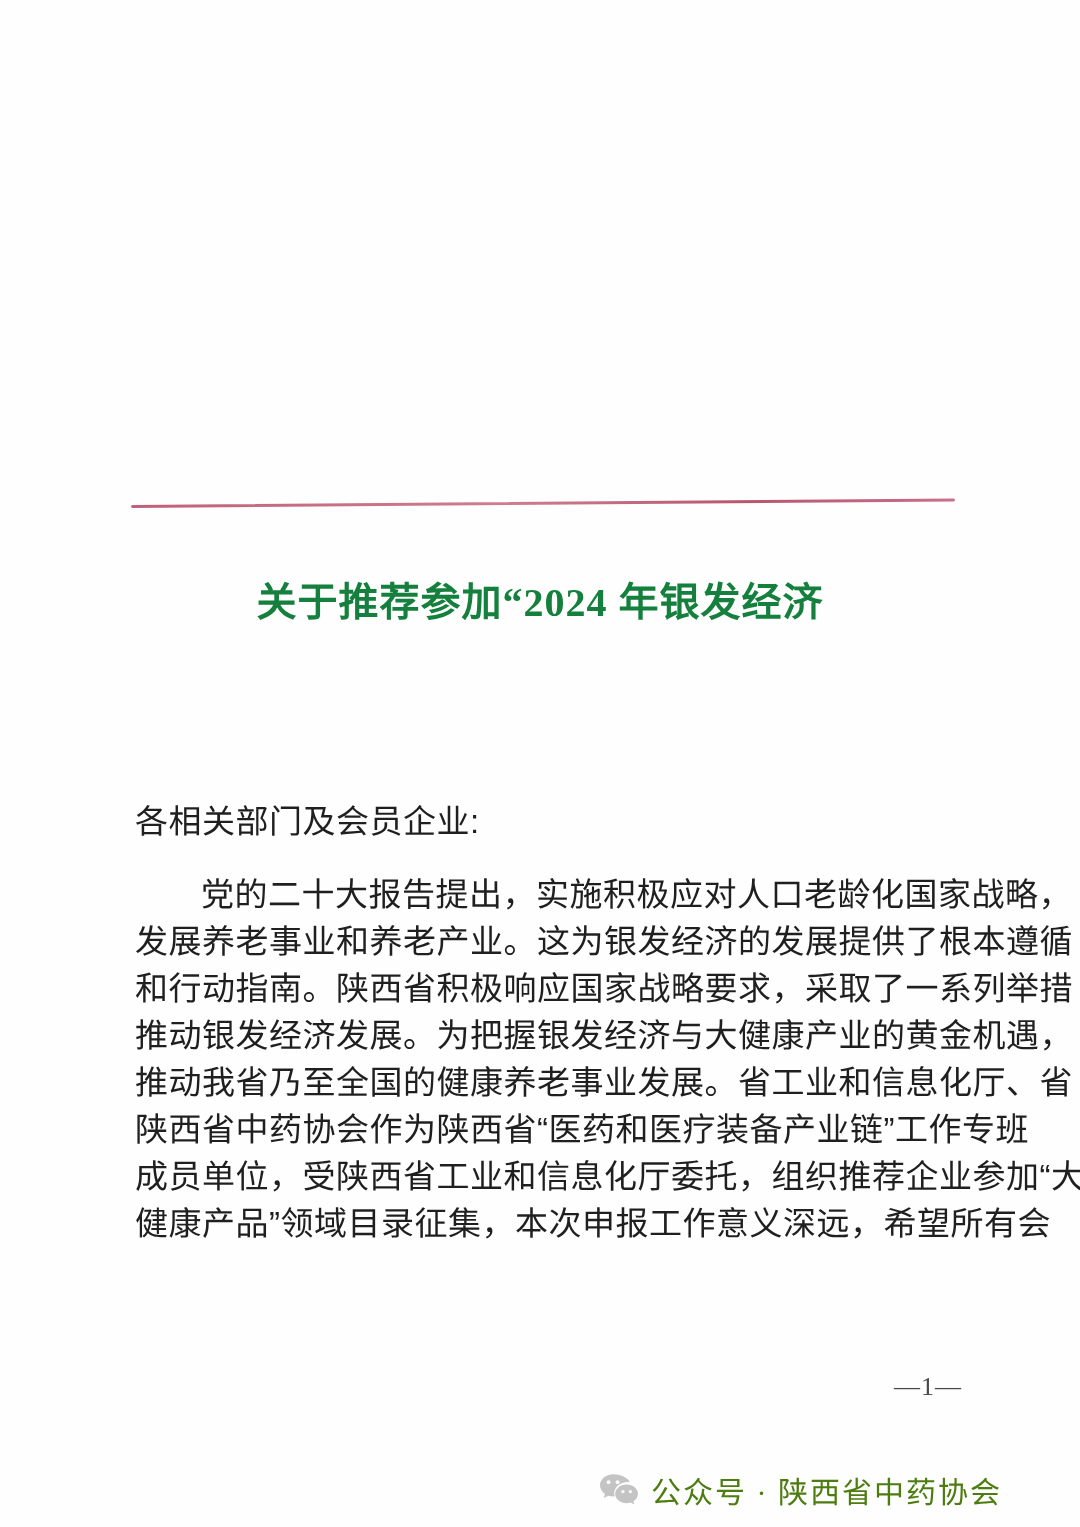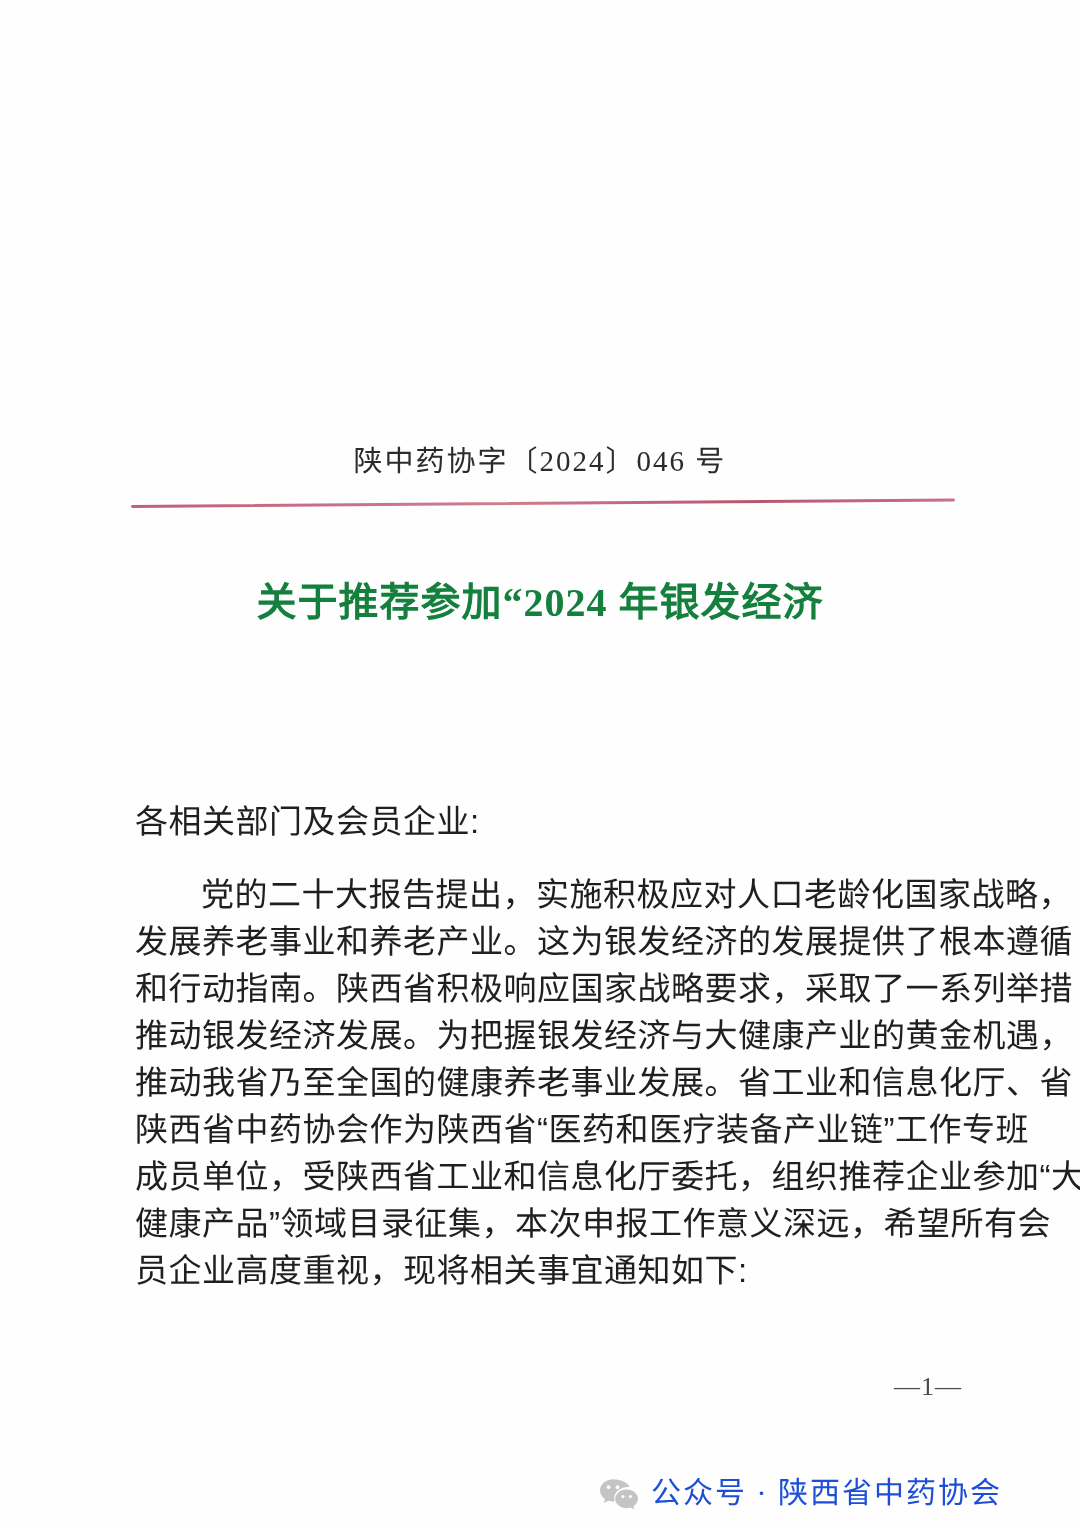--- a/index.html
+++ b/index.html
@@ -122,56 +122,54 @@
     letter-spacing: 1px;
     color: #4a4a4a;
   }
 
   
   .footer-watermark {
     position: absolute;
     right: 78px;
     top: 1468px;
     display: flex;
-    align-items: flex-end;
+    align-items: center;
     gap: 12px;
-    color: #1d4ed8;
+    color: #4d7c0f;
     font-size: 30px;
     letter-spacing: 2px;
     white-space: nowrap;
   }
   .wechat-icon { display: block; flex: 0 0 auto; }
   .footer-watermark .wm-text { display: inline-block; }
 </style>
 </head>
 <body>
 
 <div id="page">
 
 
-  <div class="doc-number">陕中药协字〔2024〕046 号</div>
 
   <div class="red-rule"></div>
 
   <div class="doc-title">
     <span class="title-line">关于推荐参加“2024 年银发经济</span>
   </div>
 
   <div class="doc-body">
     <span class="salutation">各相关部门及会员企业:</span>
 
     <span class="body-line indent">党的二十大报告提出，实施积极应对人口老龄化国家战略，</span>
     <span class="body-line">发展养老事业和养老产业。这为银发经济的发展提供了根本遵循</span>
     <span class="body-line">和行动指南。陕西省积极响应国家战略要求，采取了一系列举措</span>
     <span class="body-line">推动银发经济发展。为把握银发经济与大健康产业的黄金机遇，</span>
     <span class="body-line">推动我省乃至全国的健康养老事业发展。省工业和信息化厅、省</span>
     <span class="body-line">陕西省中药协会作为陕西省“医药和医疗装备产业链”工作专班</span>
     <span class="body-line">成员单位，受陕西省工业和信息化厅委托，组织推荐企业参加“大</span>
     <span class="body-line">健康产品”领域目录征集，本次申报工作意义深远，希望所有会</span>
-    <span class="body-line">员企业高度重视，现将相关事宜通知如下:</span>
   </div>
 
   <div class="page-number">—1—</div>
 
   <div class="footer-watermark">
     <svg class="wechat-icon" width="40" height="34" viewBox="0 0 40 34" aria-hidden="true">
       <path fill="#c4c4c4" d="M14.2 1.2C6.9 1.2 1 6.2 1 12.3c0 3.5 1.9 6.6 5 8.6l-1.3 4.2 4.7-2.4c1.5.4 3.1.7 4.8.7.5 0 1 0 1.5-.1-.3-1-.5-2-.5-3.1 0-6.3 6.1-11.3 13.6-11.3.6 0 1.2 0 1.8.1C29.3 5.2 22.5 1.2 14.2 1.2z"></path>
       <circle fill="#ffffff" cx="9.6" cy="9.2" r="1.9"></circle>
       <circle fill="#ffffff" cx="18.6" cy="9.2" r="1.9"></circle>
       <path fill="#c4c4c4" d="M39 20.8c0-5.2-5.1-9.4-11.4-9.4s-11.4 4.2-11.4 9.4 5.1 9.4 11.4 9.4c1.4 0 2.7-.2 3.9-.6l3.9 2-1-3.4c2.8-1.7 4.6-4.4 4.6-7.4z"></path>

